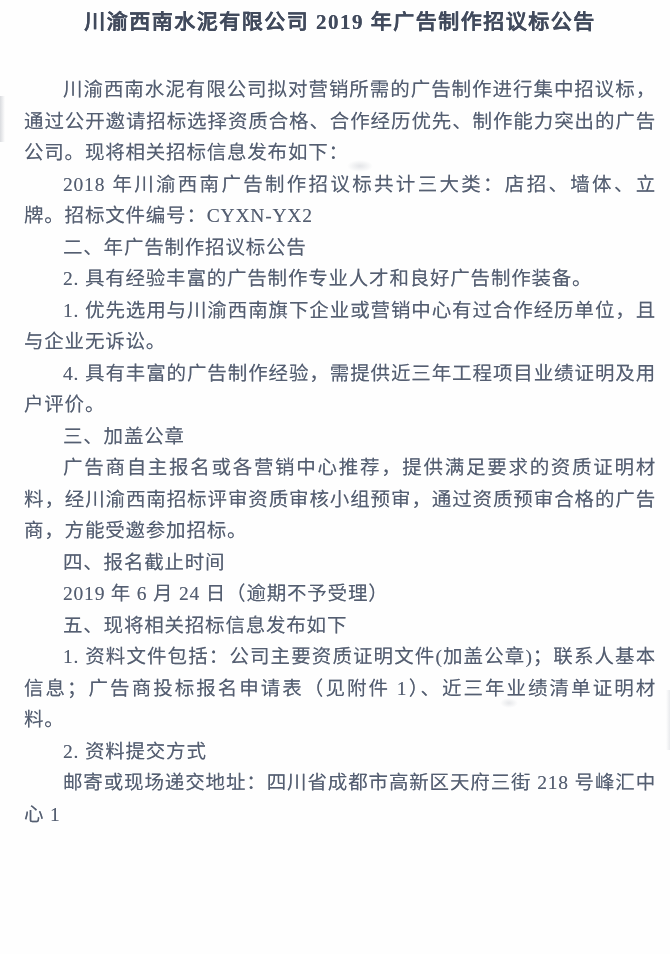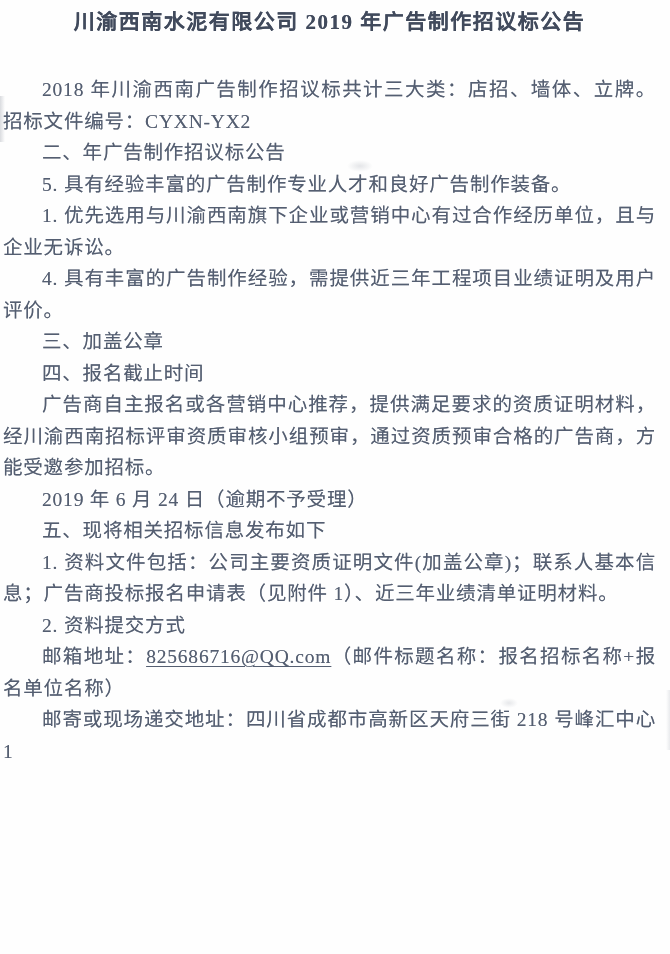--- a/index.html
+++ b/index.html
@@ -11,21 +11,21 @@
     height: 954px;
     background: #ffffff;
     overflow: hidden;
     position: relative;
     font-family: "Liberation Serif", "DejaVu Serif", serif;
   }
   .page {
     position: relative;
     width: 670px;
     height: 954px;
-    padding: 6px 14px 0 3px;
+    padding: 6px 14px 0 24px;
     box-sizing: border-box;
     background: #fefefe;
   }
   .doc-title {
     margin: 0;
     text-align: center;
     font-size: 21px;
     line-height: 32px;
     font-weight: bold;
     color: #414a5c;
@@ -79,36 +79,36 @@
 
   <div class="artifact artifact-1"></div>
   <div class="artifact artifact-2"></div>
   <div class="artifact artifact-3"></div>
   <div class="artifact artifact-4"></div>
 
   <h1 class="doc-title">川渝西南水泥有限公司 2019 年广告制作招议标公告</h1>
 
   <div class="doc-body">
 
+    <p class="line">川渝西南水泥有限公司拟对营销所需的广告制作进行集中招议标，通过公开邀请招标选择资质合格、合作经历优先、制作能力突出的广告公司。现将相关招标信息发布如下：</p>
 
     <p class="line">2018 年川渝西南广告制作招议标共计三大类：店招、墙体、立牌。招标文件编号：CYXN-YX2</p>
 
     <p class="line">二、年广告制作招议标公告</p>
-    <p class="line">5. 具有经验丰富的广告制作专业人才和良好广告制作装备。</p>
+    <p class="line">2. 具有经验丰富的广告制作专业人才和良好广告制作装备。</p>
     <p class="line">1. 优先选用与川渝西南旗下企业或营销中心有过合作经历单位，且与企业无诉讼。</p>
     <p class="line">4. 具有丰富的广告制作经验，需提供近三年工程项目业绩证明及用户评价。</p>
 
     <p class="line">三、加盖公章</p>
+    <p class="line">广告商自主报名或各营销中心推荐，提供满足要求的资质证明材料，经川渝西南招标评审资质审核小组预审，通过资质预审合格的广告商，方能受邀参加招标。</p>
+
     <p class="line">四、报名截止时间</p>
-
-    <p class="line">广告商自主报名或各营销中心推荐，提供满足要求的资质证明材料，经川渝西南招标评审资质审核小组预审，通过资质预审合格的广告商，方能受邀参加招标。</p>
     <p class="line">2019 年 6 月 24 日（逾期不予受理）</p>
 
     <p class="line">五、现将相关招标信息发布如下</p>
     <p class="line">1. 资料文件包括：公司主要资质证明文件(加盖公章)；联系人基本信息；广告商投标报名申请表（见附件 1）、近三年业绩清单证明材料。</p>
     <p class="line">2. 资料提交方式</p>
 
-    <p class="line"><span>邮箱地址：</span><span class="email">825686716@QQ.com</span><span>（邮件标题名称：报名招标名称+报名单位名称）</span></p>
 
     <p class="line">邮寄或现场递交地址：四川省成都市高新区天府三街 218 号峰汇中心 1</p>
 
   </div>
 </div>
 
 </body></html>

